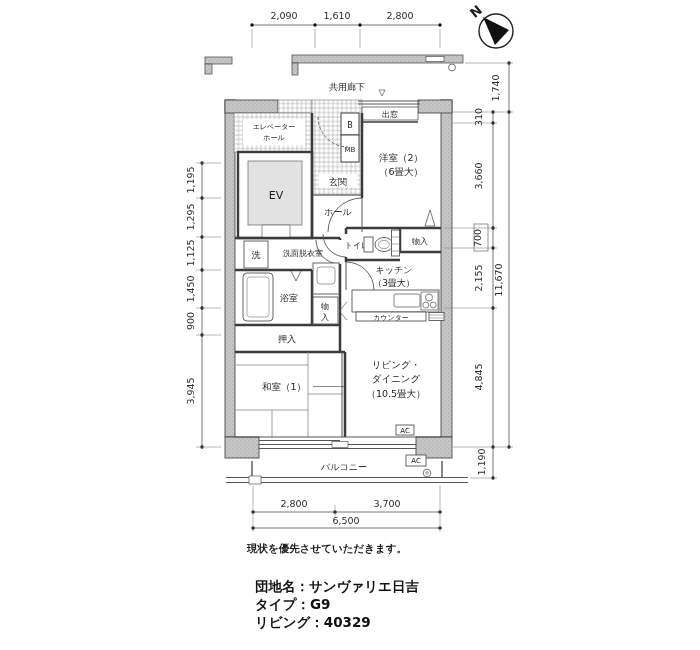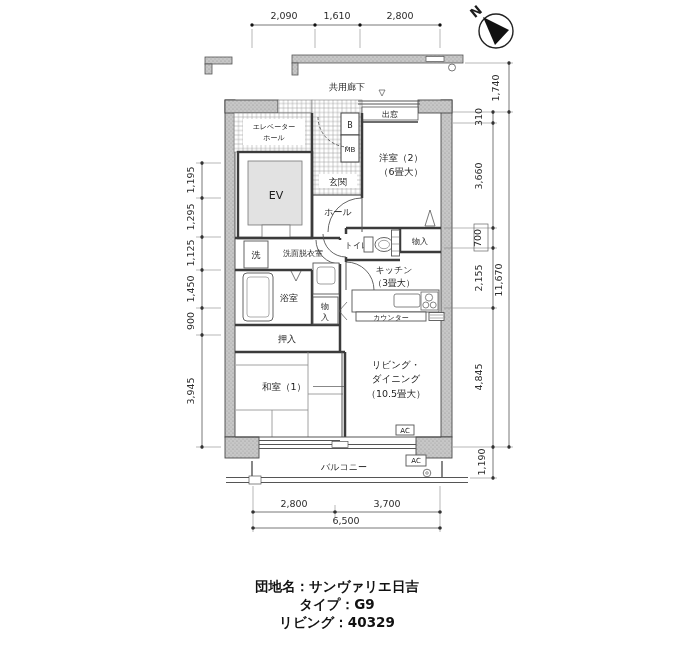--- a/index.html
+++ b/index.html
@@ -19,21 +19,21 @@
   .dimline{stroke:#555555;stroke-width:0.8;fill:none;}
   .extline{stroke:#888888;stroke-width:0.6;fill:none;}
   .dot{fill:#111111;}
   .arc{stroke:#555555;stroke-width:0.9;fill:none;}
   .tatami{stroke:#8a8a8a;stroke-width:0.8;fill:none;}
   .note-block{position:absolute;left:237px;top:540px;width:250px;color:#1c1c1c;
     font-size:10.5px;font-weight:600;line-height:16px;}
   .note-block .l2{padding-left:10px;}
   .title-block{position:absolute;left:255px;top:577px;color:#111;font-size:13.5px;
     font-weight:bold;line-height:18px;}
-  .title-block .row{display:flex;justify-content:center;}
+  .title-block .row{display:flex;}
 </style>
 </head>
 <body>
 
 <svg width="700" height="650" viewBox="0 0 700 650">
   <defs>
     <pattern id="stipple" width="4" height="4" patternUnits="userSpaceOnUse">
       <rect width="4" height="4" fill="#c7c7c7"></rect>
       <circle cx="1" cy="1" r="0.6" fill="#8f8f8f"></circle>
       <circle cx="3" cy="3" r="0.6" fill="#a2a2a2"></circle>
@@ -313,20 +313,21 @@
     <line x1="253" y1="486" x2="253" y2="532" class="extline"></line>
     <line x1="335" y1="505" x2="335" y2="517" class="extline"></line>
     <line x1="440" y1="486" x2="440" y2="532" class="extline"></line>
     <text class="t-dim" x="294" y="507">2,800</text>
     <text class="t-dim" x="387" y="507">3,700</text>
     <text class="t-dim" x="346" y="524">6,500</text>
   </g>
 </svg>
 
 <div class="note-block">
+  <div class="l2">現状を優先させていただきます。</div>
 </div>
 
 <div class="title-block">
   <div class="row">
     <span>団地名：</span>
       <span>サンヴァリエ日吉</span>
   </div>
   <div class="row">
     <span>タイプ：</span>
       <span>G9</span>

